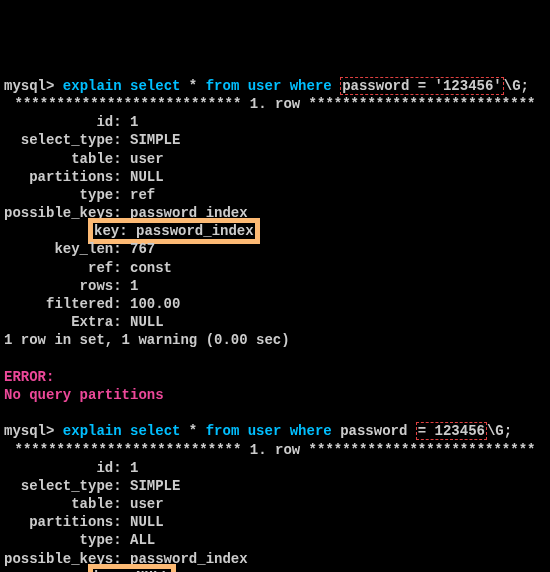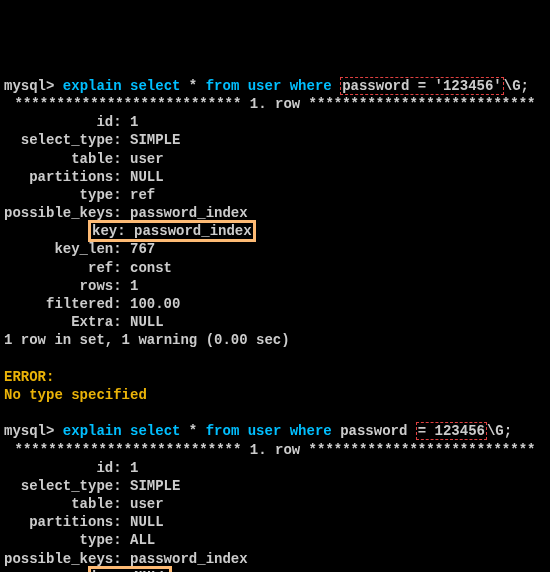--- a/index.html
+++ b/index.html
@@ -16,21 +16,21 @@
       padding: 4px;
       white-space: pre;
       width: 550px;
       height: 572px;
       overflow: hidden;
     }
     .kw {
       color: #00bfff;
     }
     .redbox {
-      border: 3px solid #fdba74;
+      border: 5px solid #fdba74;
       padding: 0 1px;
     }
     .redbox-dashed {
       border: 1px dashed #e04040;
       padding: 0 1px;
     }
     .row-header {
       color: #ccc;
       text-align: center;
     }
@@ -41,26 +41,26 @@
       color: #ccc;
     }
     .field-value {
       color: #ccc;
     }
     .line {
       display: block;
       font-weight: bold;
     }
     .error {
-      color: #eab308;
+      color: #ec4899;
     }
   </style>
 </head>
 <body>
 
 
 
 <span class="line"><span>mysql&gt;</span> <span class="kw">explain select</span> <span>*</span> <span class="kw">from</span> <span class="kw">user</span> <span class="kw">where</span> <span class="redbox-dashed">password = '123456'</span><span>\G;</span></span><span class="line row-header"><span>***************************</span> <span>1. row</span> <span>***************************</span></span><div id="q1f"><span class="line"><span class="field-label">id</span>: <span class="field-value">1</span></span><span class="line"><span class="field-label">select_type</span>: <span class="field-value">SIMPLE</span></span><span class="line"><span class="field-label">table</span>: <span class="field-value">user</span></span><span class="line"><span class="field-label">partitions</span>: <span class="field-value">NULL</span></span><span class="line"><span class="field-label">type</span>: <span class="field-value">ref</span></span><span class="line"><span class="field-label">possible_keys</span>: <span class="field-value">password_index</span></span><span class="line"><span>          </span><span class="redbox">key: password_index</span></span><span class="line"><span class="field-label">key_len</span>: <span class="field-value">767</span></span><span class="line"><span class="field-label">ref</span>: <span class="field-value">const</span></span><span class="line"><span class="field-label">rows</span>: <span class="field-value">1</span></span><span class="line"><span class="field-label">filtered</span>: <span class="field-value">100.00</span></span><span class="line"><span class="field-label">Extra</span>: <span class="field-value">NULL</span></span></div><span class="line">1 row in set, 1 warning (0.00 sec)</span>
-<span class="line error">ERROR:</span><span class="line error">No type specified</span>
+<span class="line error">ERROR:</span><span class="line error">No query partitions</span>
 <span class="line"><span>mysql&gt;</span> <span class="kw">explain select</span> <span>*</span> <span class="kw">from</span> <span class="kw">user</span> <span class="kw">where</span> <span>password </span><span class="redbox-dashed">= 123456</span><span>\G;</span></span><span class="line row-header"><span>***************************</span> <span>1. row</span> <span>***************************</span></span><div id="q2f"><span class="line"><span class="field-label">id</span>: <span class="field-value">1</span></span><span class="line"><span class="field-label">select_type</span>: <span class="field-value">SIMPLE</span></span><span class="line"><span class="field-label">table</span>: <span class="field-value">user</span></span><span class="line"><span class="field-label">partitions</span>: <span class="field-value">NULL</span></span><span class="line"><span class="field-label">type</span>: <span class="field-value">ALL</span></span><span class="line"><span class="field-label">possible_keys</span>: <span class="field-value">password_index</span></span><span class="line"><span>          </span><span class="redbox">key: NULL</span></span></div>
 
 
 
 
 </body></html>

